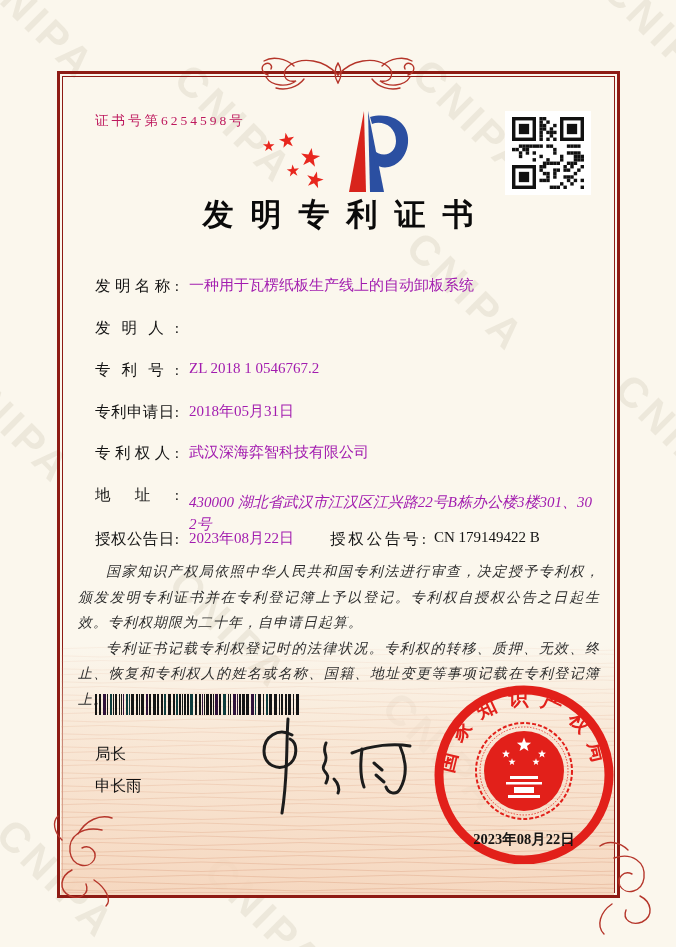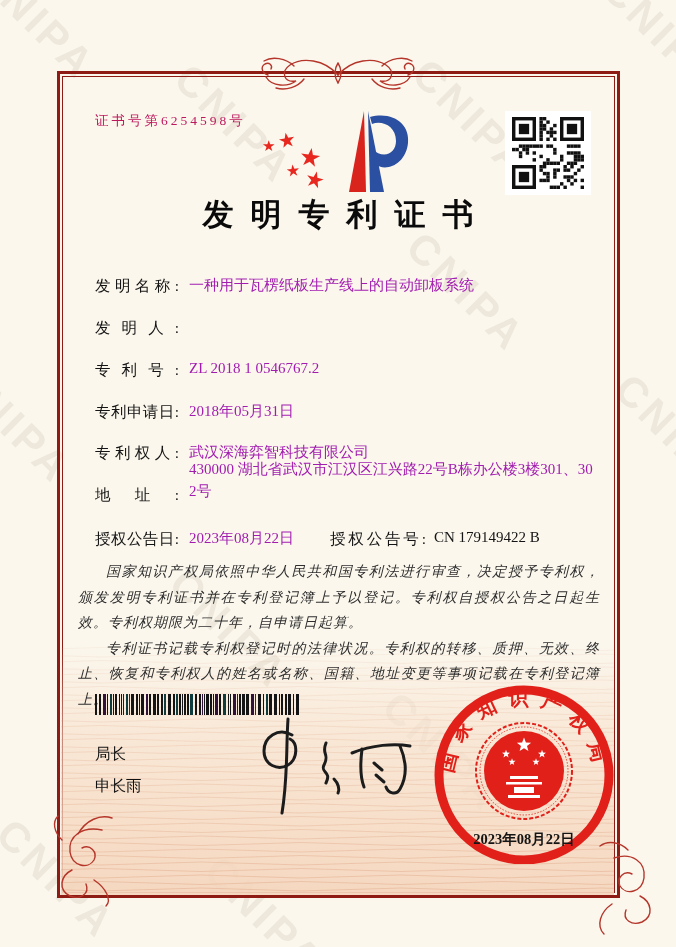--- a/index.html
+++ b/index.html
@@ -257,21 +257,21 @@
   <span class="flabel" style="top:360px;">专利号:</span>
   <span class="fvalue" style="top:360px;">ZL 2018 1 0546767.2</span>
 
   <span class="flabel" style="top:402px;">专利申请日:</span>
   <span class="fvalue" style="top:402px;">2018年05月31日</span>
 
   <span class="flabel" style="top:443px;">专利权人:</span>
   <span class="fvalue" style="top:443px;">武汉深海弈智科技有限公司</span>
 
   <span class="flabel" style="top:485px;">地址:</span>
-  <span class="fvalue wrap" style="top:459px;">430000 湖北省武汉市江汉区江兴路22号B栋办公楼3楼301、302号</span>
+  <span class="fvalue wrap" style="top:492px;font-style:italic;">430000 湖北省武汉市江汉区江兴路22号B栋办公楼3楼301、302号</span>
 
   <span class="flabel" style="top:529px;">授权公告日:</span>
   <span class="fvalue" style="top:529px;">2023年08月22日</span>
   <span class="g-label2" style="top:529px;">授权公告号:</span>
   <span class="g-value2" style="top:529px;">CN 179149422 B</span>
 
   <div class="paras">
     <p>国家知识产权局依照中华人民共和国专利法进行审查，决定授予专利权，颁发发明专利证书并在专利登记簿上予以登记。专利权自授权公告之日起生效。专利权期限为二十年，自申请日起算。</p>
     <p>专利证书记载专利权登记时的法律状况。专利权的转移、质押、无效、终止、恢复和专利权人的姓名或名称、国籍、地址变更等事项记载在专利登记簿上。</p>
   </div>

